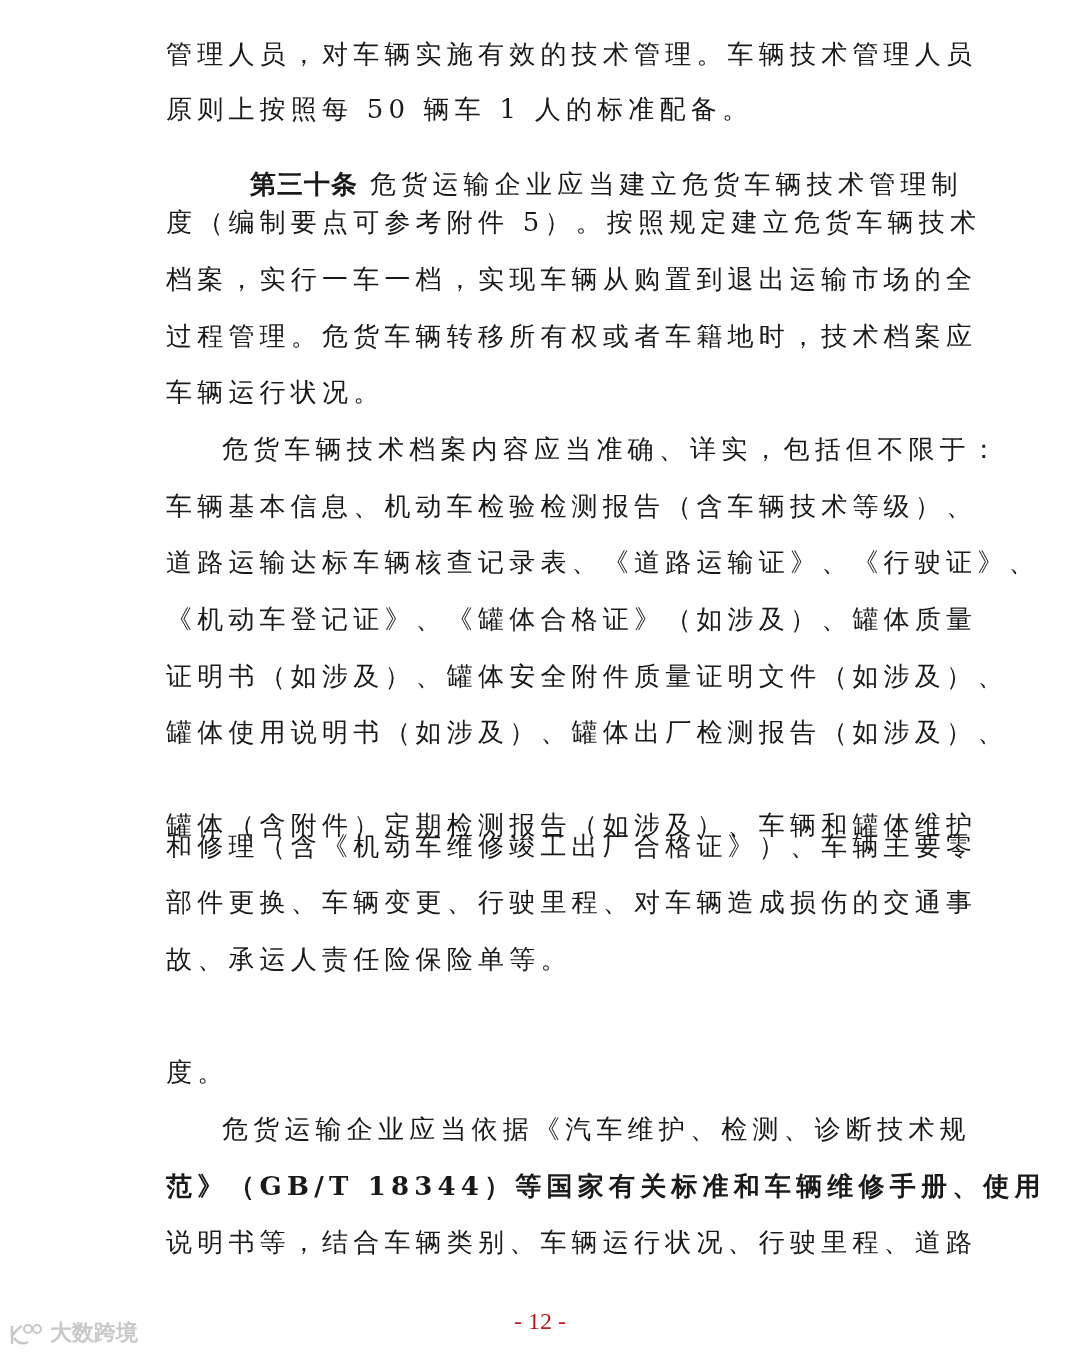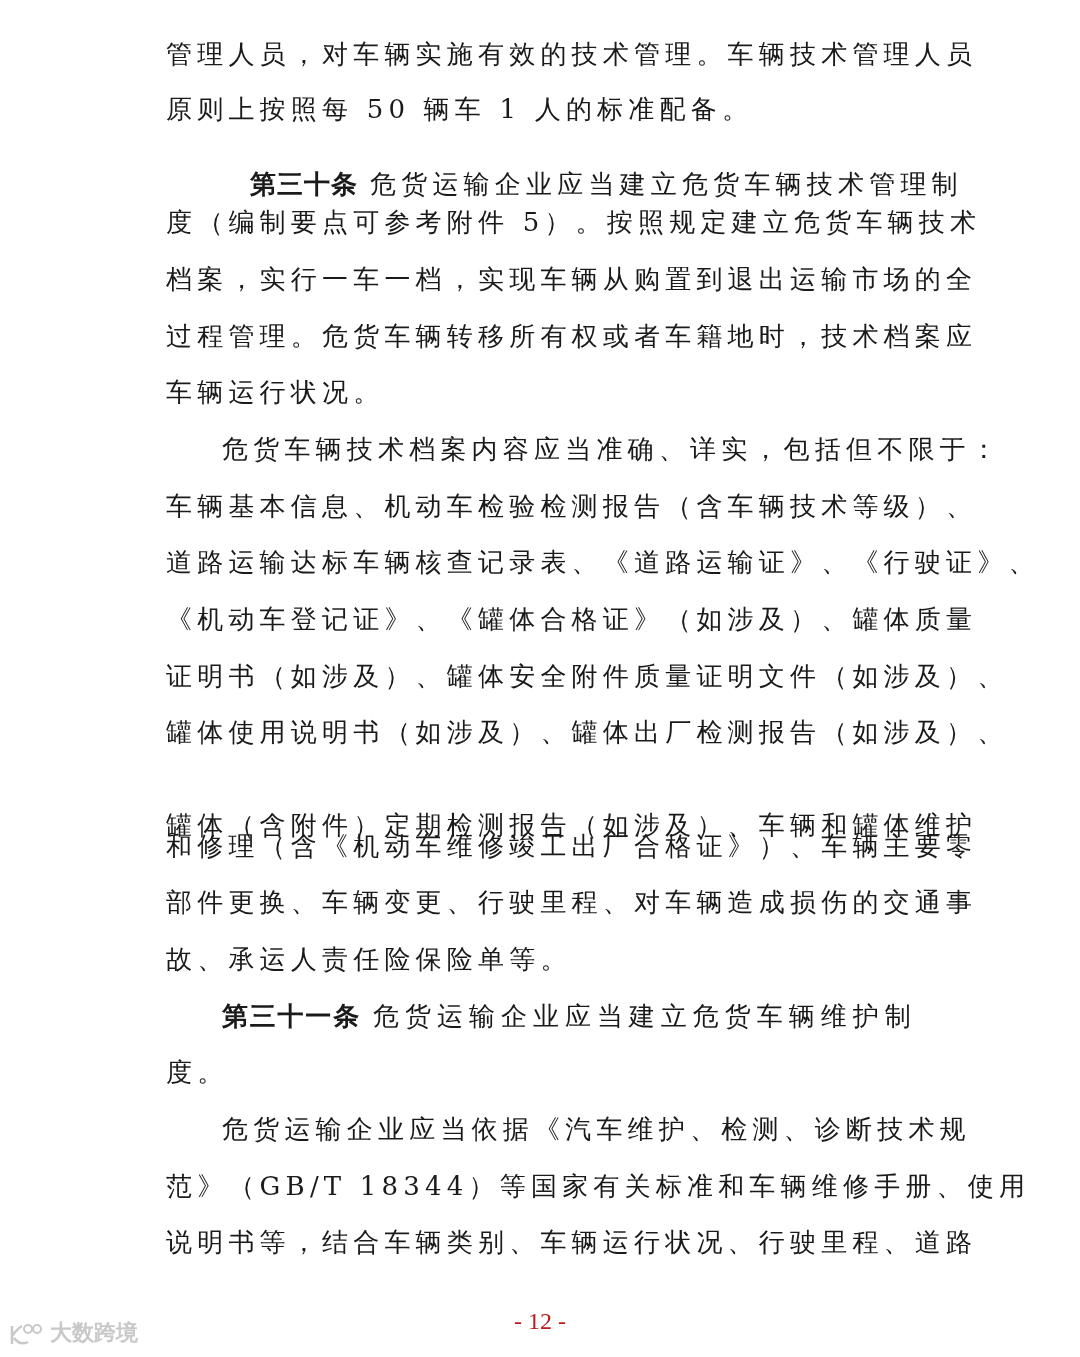--- a/index.html
+++ b/index.html
@@ -32,24 +32,23 @@
     <div class="line indent" style="top: 429px;"><span>危货车辆技术档案内容应当准确、详实，包括但不限于：</span></div>
     <div class="line" style="top: 542px;"><span>道路运输达标车辆核查记录表、《道路运输证》、《行驶证》、</span></div>
     <div class="line" style="top: 486px;"><span>车辆基本信息、机动车检验检测报告（含车辆技术等级）、</span></div>
     <div class="line" style="top: 599px;"><span>《机动车登记证》、《罐体合格证》（如涉及）、罐体质量</span></div>
     <div class="line" style="top: 656px;"><span>证明书（如涉及）、罐体安全附件质量证明文件（如涉及）、</span></div>
     <div class="line" style="top: 712px;"><span>罐体使用说明书（如涉及）、罐体出厂检测报告（如涉及）、</span></div>
     <div class="line" style="top: 805px;"><span>罐体（含附件）定期检测报告（如涉及）、车辆和罐体维护</span></div>
     <div class="line" style="top: 826px;"><span>和修理（含《机动车维修竣工出厂合格证》）、车辆主要零</span></div>
     <div class="line" style="top: 882px;"><span>部件更换、车辆变更、行驶里程、对车辆造成损伤的交通事</span></div>
     <div class="line last" style="top: 939px;"><span>故、承运人责任险保险单等。</span></div>
-    <div class="line indent" style="top: 996px;"><span class="bold">第三十一条</span><span>危货运输企业应当建立危货车辆维护制</span></div>
     <div class="line last" style="top: 1052px;"><span>度。</span></div>
     <div class="line indent" style="top: 1109px;"><span>危货运输企业应当依据《汽车维护、检测、诊断技术规</span></div>
-    <div class="line" style="top: 1166px;"><span>范》（GB/T 18344）等国家有关标准和车辆维修手册、使用</span></div>
+    <div class="line" style="top: 1166px; font-weight: bold;"><span>范》（GB/T 18344）等国家有关标准和车辆维修手册、使用</span></div>
     <div class="line" style="top: 1222px;"><span>说明书等，结合车辆类别、车辆运行状况、行驶里程、道路</span></div>
   </div>
 
 <div class="pagenum">- 12 -</div>
 
 <div class="watermark">
   <span class="wm-logo">
     <svg width="36" height="26" viewBox="0 0 36 26">
       <path d="M4 4 L4 22 M4 14 Q10 6 14 4 M6 16 Q12 24 20 20" stroke="#c8c8c8" stroke-width="2.5" fill="none"></path>
       <circle cx="20" cy="7" r="4" stroke="#c8c8c8" stroke-width="2" fill="none"></circle>

